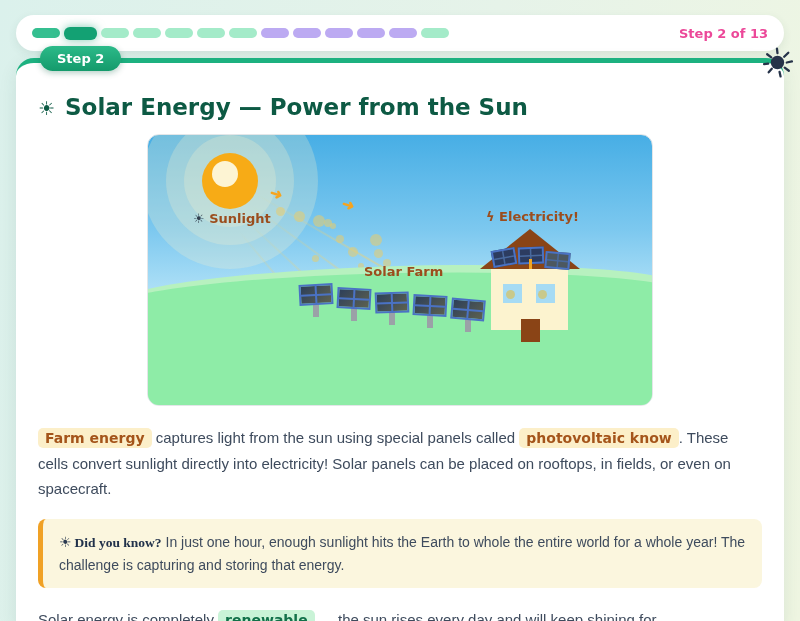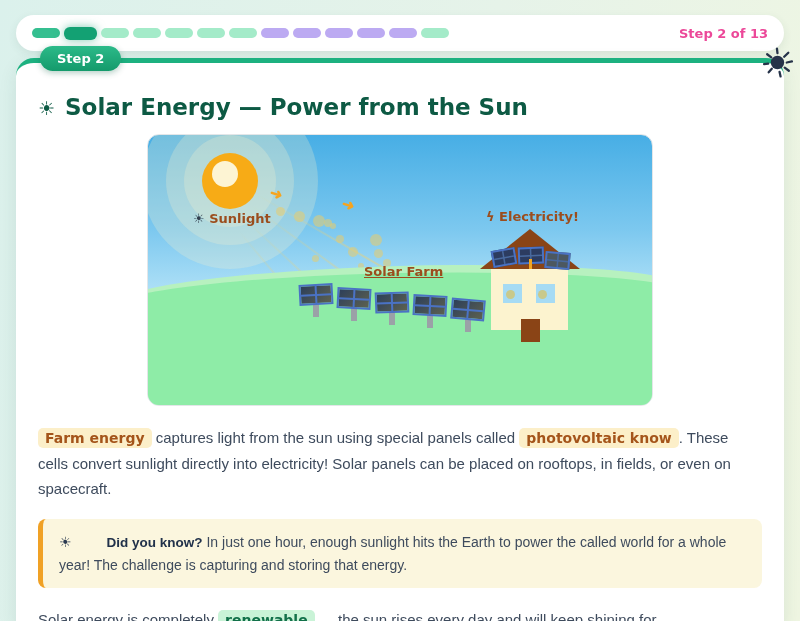--- a/index.html
+++ b/index.html
@@ -54,21 +54,21 @@
   .ray{position:absolute;height:2px;transform-origin:0 0;
     background:linear-gradient(90deg,rgba(250,225,130,0),rgba(244,208,106,.5));}
   .dot{position:absolute;border-radius:50%;background:rgba(231,204,108,.55);}
   .ray-arrow{position:absolute;color:#f6a41e;font-size:15px;font-weight:bold;transform:rotate(18deg);}
   .hill{position:absolute;border-radius:100% 100% 0 0 / 60px 60px 0 0;}
   .hill-light{left:-30px;top:131px;width:570px;height:300px;background:#b7f1bf;transform:rotate(-1.6deg);}
   .hill-main{left:-40px;top:138px;width:590px;height:300px;background:#8eeca7;transform:rotate(-1.2deg);}
   .lbl{position:absolute;font-family:"DejaVu Sans",sans-serif;font-weight:bold;font-size:13px;color:var(--label-brown);}
   .lbl .l-icon{color:#32404f;}
   .lbl-sunlight{left:45px;top:76px;}
-  .lbl-farm{left:216px;top:129px;text-decoration:underline;}
+  .lbl-farm{left:216px;top:129px;}
   .lbl-electricity{left:338px;top:74px;}
   .panel{
     position:absolute;width:34px;height:21px;box-sizing:border-box;border:2px solid #4a72c4;
     background:
       linear-gradient(#4a72c4,#4a72c4) center / 100% 2px no-repeat,
       linear-gradient(#4a72c4,#4a72c4) center / 2px 100% no-repeat,
       linear-gradient(135deg,#2d3f5a,#5d6150);
   }
   .post{position:absolute;width:6px;height:14px;background:#9ba1a7;}
   .roof{position:absolute;left:332px;top:94px;width:0;height:0;
@@ -99,21 +99,21 @@
   
   .para{font-size:15px;line-height:25px;color:#3e4b5d;margin:19px 0 0;}
   .hl-amber{background:var(--hl-amber-bg);color:var(--hl-amber-text);font-weight:bold;
     padding:2px 7px;border-radius:5px;font-family:"DejaVu Sans",sans-serif;font-size:14px;}
   .hl-green{background:var(--hl-green-bg);color:var(--hl-green-text);font-weight:bold;
     padding:2px 7px;border-radius:5px;font-family:"DejaVu Sans",sans-serif;font-size:14px;}
   .callout{
     margin-top:18px;background:var(--callout-bg);border-left:5px solid var(--callout-border);
     border-radius:8px;padding:12px 16px;font-size:14px;line-height:22px;color:#3e4b5d;
   }
-  .callout strong{color:#21314a;font-family:Liberation Sans, sans-serif;font-size:13.5px;margin-left:32px;}
+  .callout strong{color:#21314a;font-family:Liberation Serif, serif;font-size:13.5px;}
   .callout .c-icon{color:#2a3950;margin-right:3px;}
 </style>
 </head>
 <body>
 
 <div class="page">
 
   <div class="progress-pill">
     <div class="segments">
         <div class="seg done"></div>
@@ -210,17 +210,17 @@
       <div class="knob k2"></div>
       <div class="door"></div>
 
       <div class="lbl lbl-sunlight"><span class="l-icon">☀</span> <span>Sunlight</span></div>
       <div class="lbl lbl-farm">Solar Farm</div>
       <div class="lbl lbl-electricity"><span>ϟ</span> <span>Electricity!</span></div>
     </div>
 
     <p class="para"><span class="hl-amber">Farm energy</span><span> captures light from the sun using special panels called </span><span class="hl-amber">photovoltaic know</span><span>. These cells convert sunlight directly into electricity! Solar panels can be placed on rooftops, in fields, or even on spacecraft.</span></p>
 
-    <div class="callout"><span class="c-icon">☀</span><strong>Did you know?</strong> <span>In just one hour, enough sunlight hits the Earth to power the called world for a whole year! The challenge is capturing and storing that energy.</span></div>
+    <div class="callout"><span class="c-icon">☀</span><strong>Did you know?</strong> <span>In just one hour, enough sunlight hits the Earth to whole the entire world for a whole year! The challenge is capturing and storing that energy.</span></div>
 
     <p class="para"><span>Solar energy is completely </span><span class="hl-green">renewable</span><span> — the sun rises every day and will keep shining for</span></p>
   </div>
 </div>
 
 </body></html>

